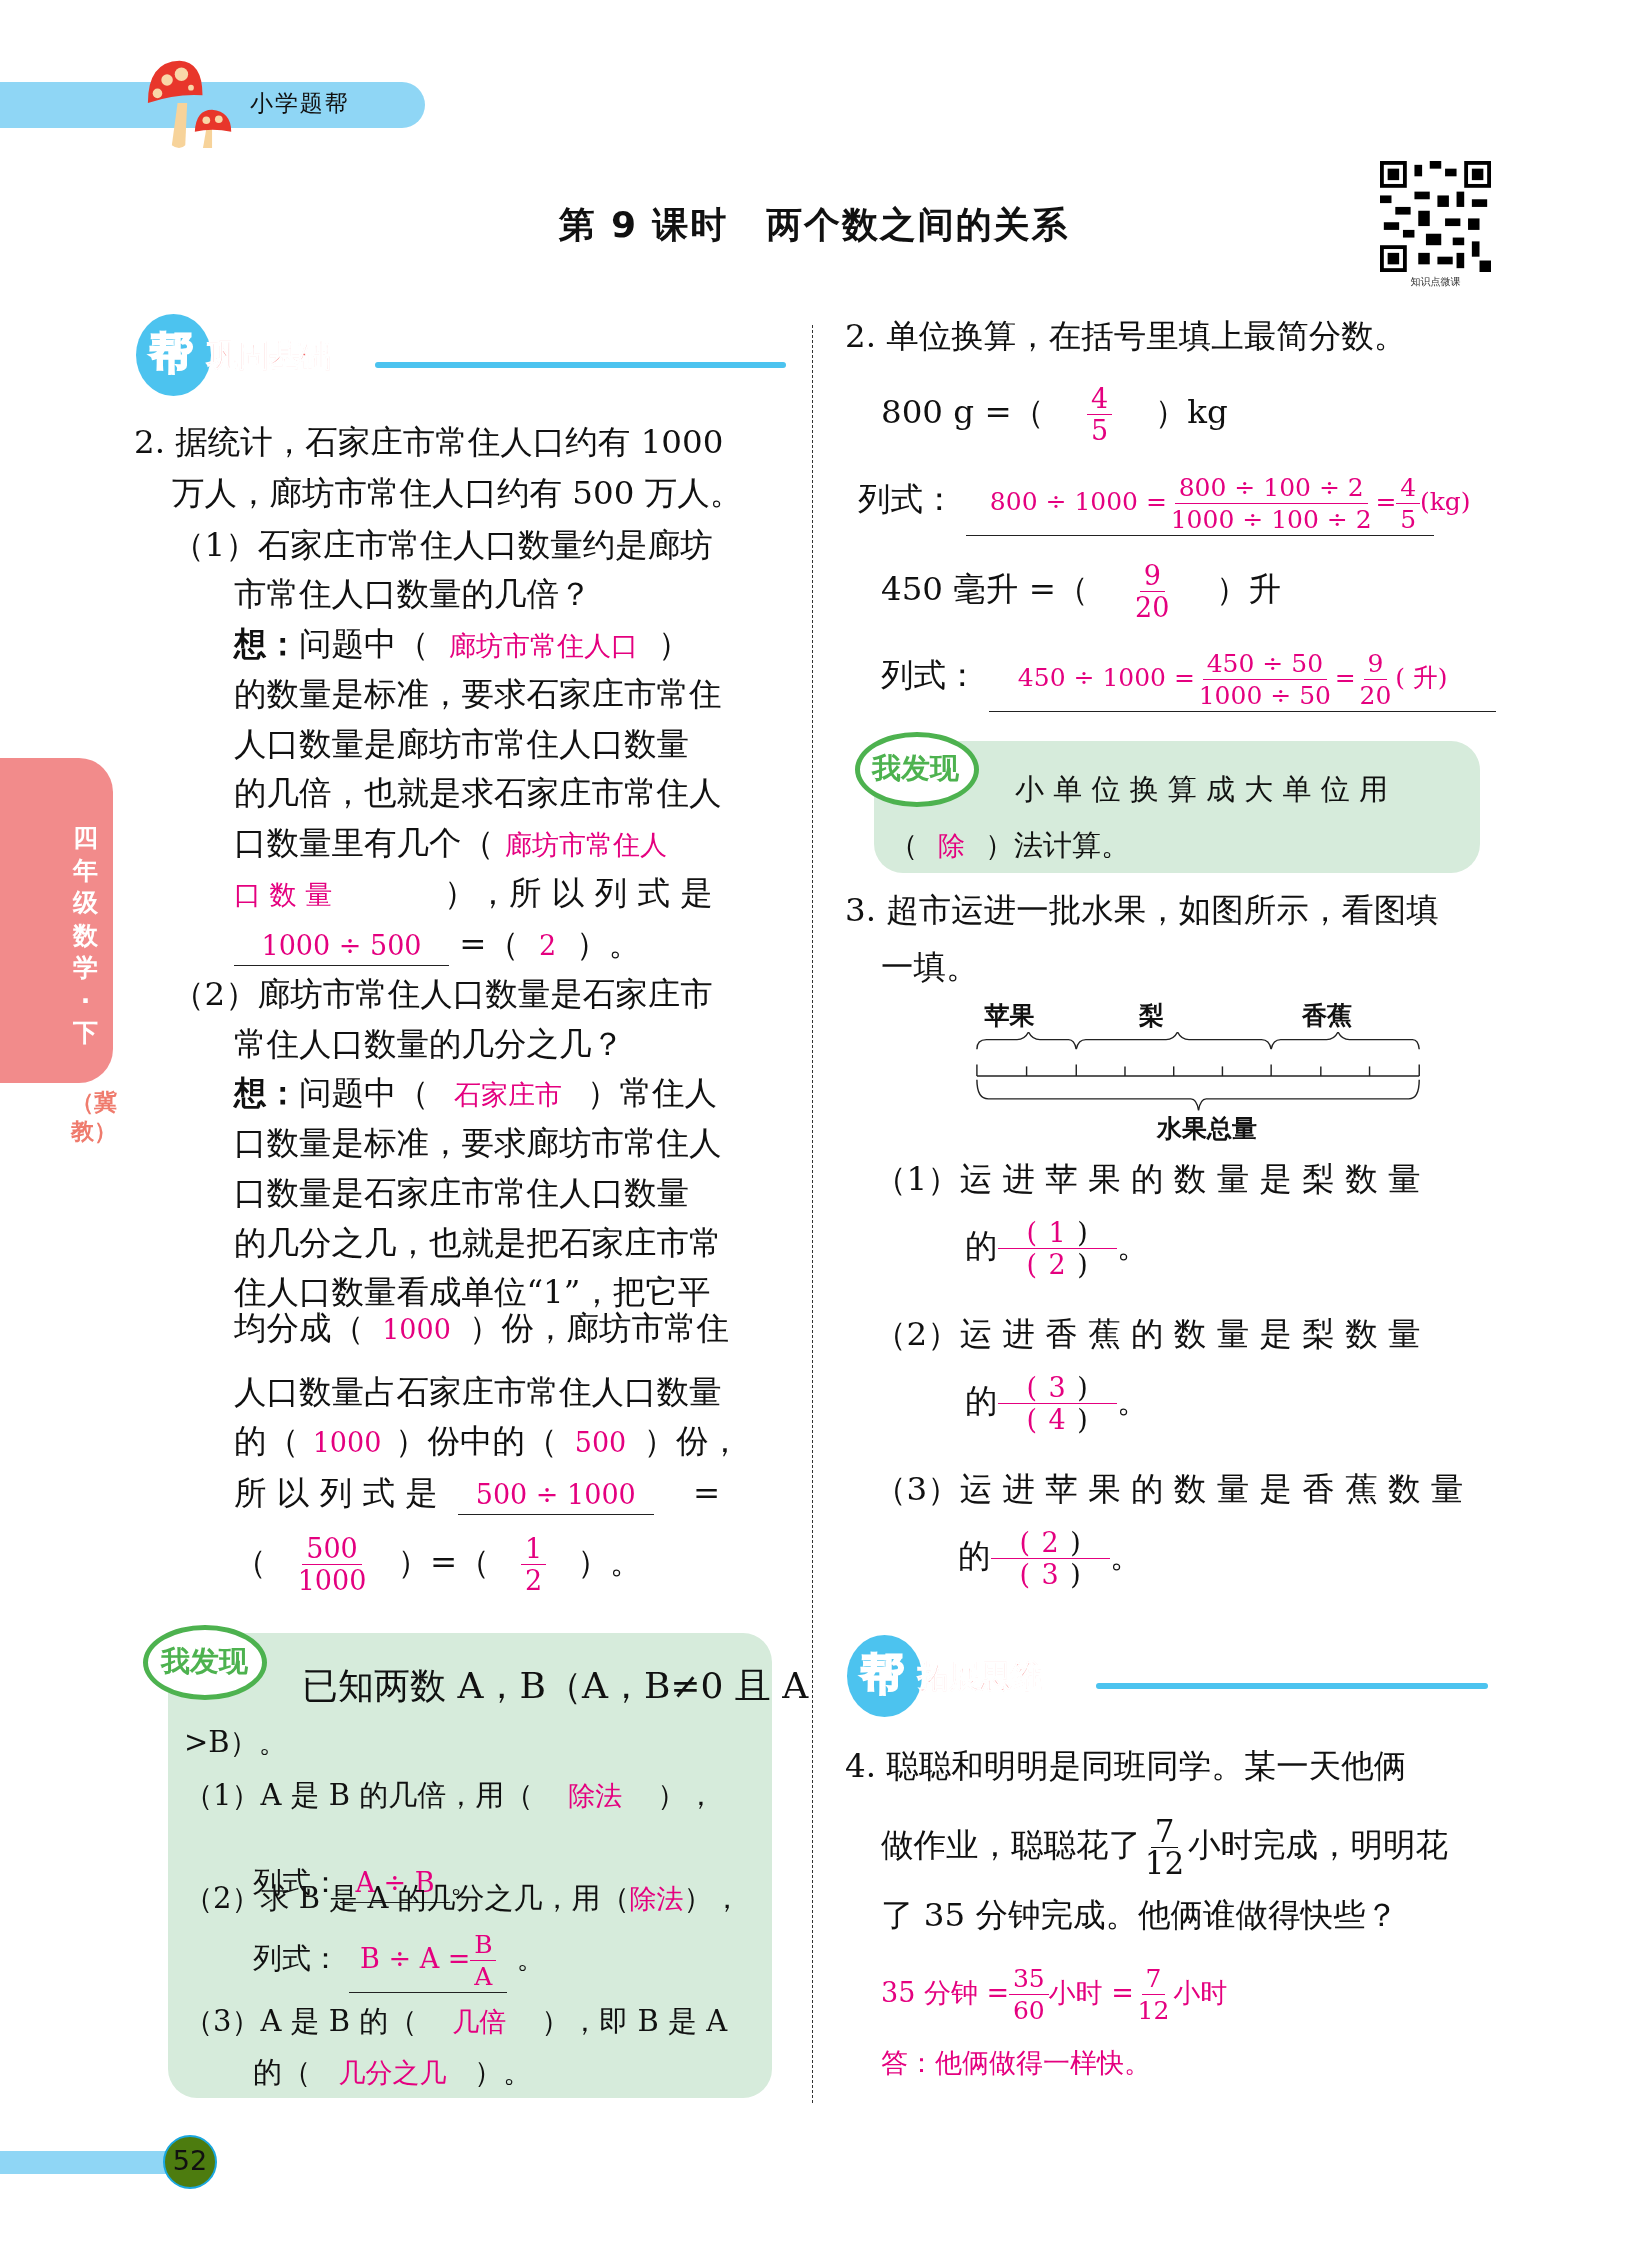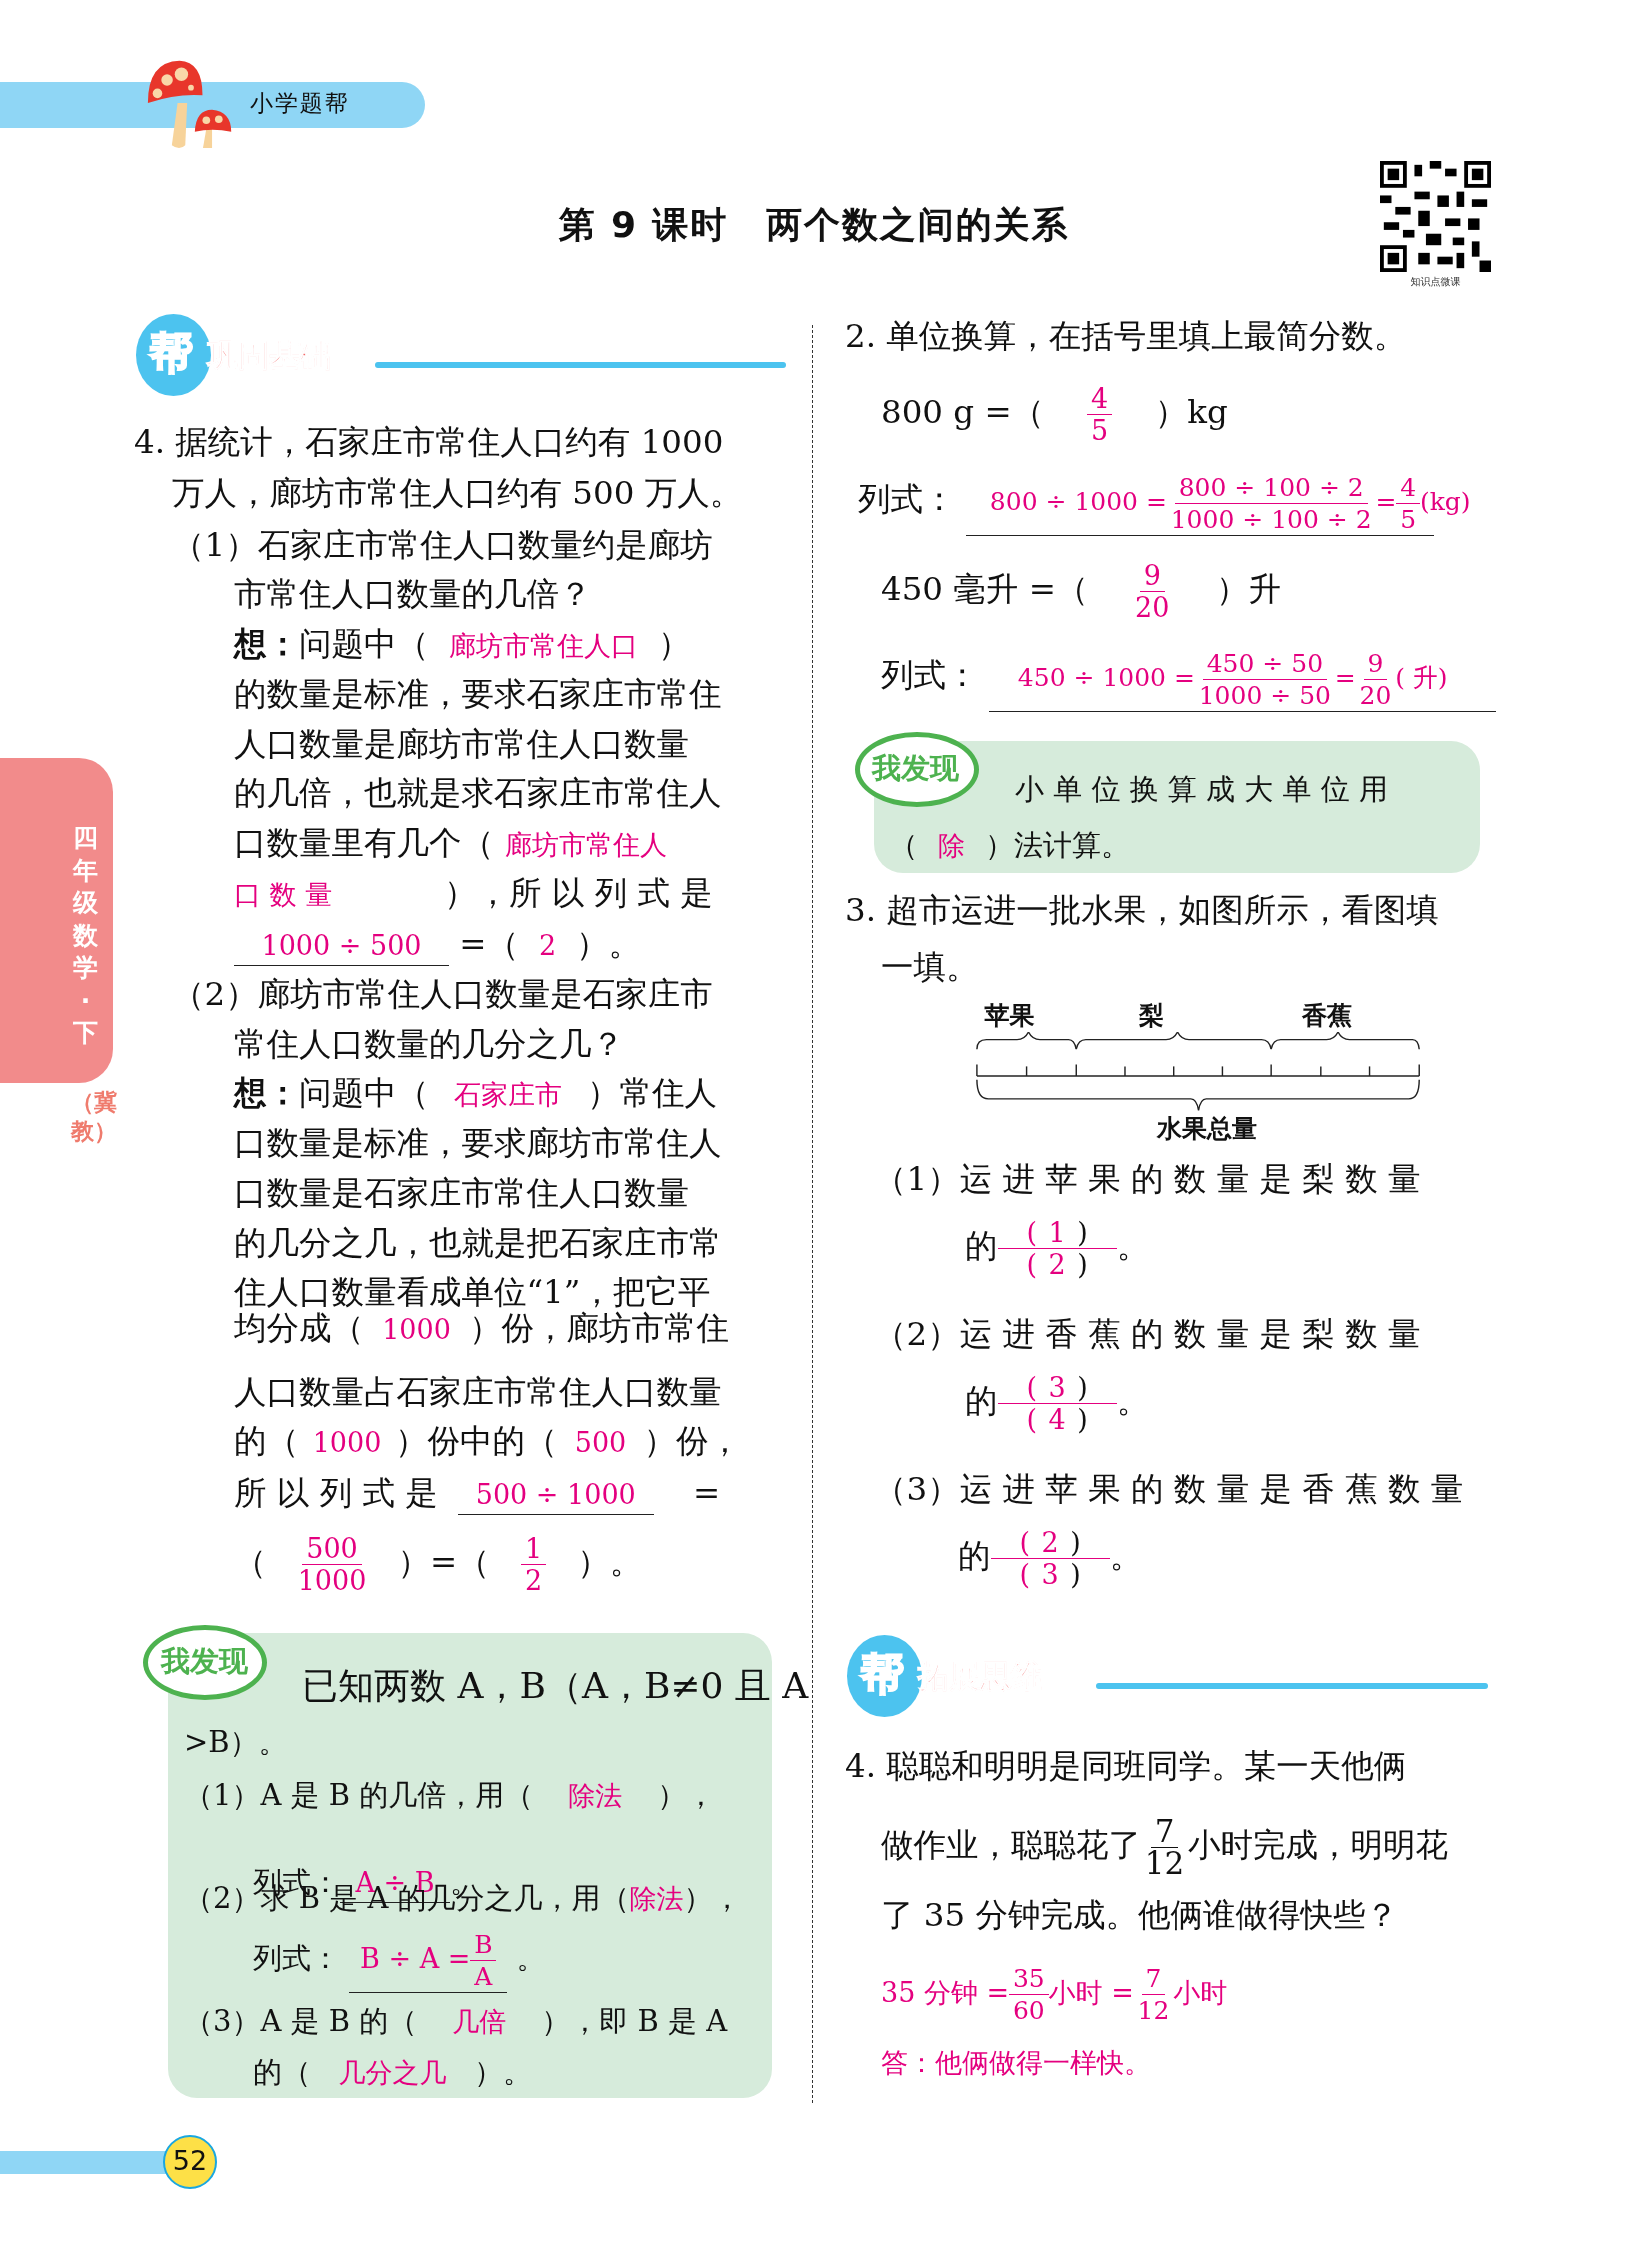--- a/index.html
+++ b/index.html
@@ -43,21 +43,21 @@
   .frac .num { border-bottom: 1.9px solid currentColor; padding: 0 3.8px; }
   .frac .den { padding: 0 3.8px; }
 
   
   .find-box { position: absolute; background: #d6ebdb; border-radius: 29px; }
   .bubble { position: absolute; width: 124px; height: 75px; border: 5.7px solid #4db24f; border-radius: 50%; background: #fff; }
   .bubble-text { position: absolute; font-family: "DejaVu Sans", sans-serif; font-weight: bold; font-size: 29px; color: #4db24f; }
 
   
   .pg-bar { left: 0; top: 2151px; width: 172px; height: 23px; background: #8fd6f5; }
-  .pg-circle { left: 163px; top: 2135px; width: 54px; height: 54px; border: 2.9px solid #1aa7e0; border-radius: 50%; background: #fde047; text-align: center; line-height: 48px; font-family: "DejaVu Sans", sans-serif; font-size: 27px; }
+  .pg-circle { left: 163px; top: 2135px; width: 54px; height: 54px; border: 2.9px solid #1aa7e0; border-radius: 50%; background: #4d7c0f; text-align: center; line-height: 48px; font-family: "DejaVu Sans", sans-serif; font-size: 27px; }
 </style>
 </head>
 <body>
 
 <div class="abs top-bar"></div>
 <svg class="mush" style="left:143px;top:57px" width="96" height="91" viewBox="0 0 100 95">
   <path d="M36 48 L30 92 Q38 98 44 92 L46 48 Z" fill="#f7d39a"></path>
   <path d="M5 48 Q5 5 38 4 Q62 5 62 40 Q35 38 5 48 Z" fill="#e8362b"></path>
   <circle cx="40" cy="18" r="7" fill="#f9d7a8"></circle>
     <circle cx="25" cy="24" r="6" fill="#f9d7a8"></circle>
@@ -117,21 +117,21 @@
 
 <div class="abs divider"></div>
 
 <div class="sec-head" style="left:136px;top:314px;width:650px;">
   <div class="circle"></div>
   <div class="bang">帮</div>
   <div class="label">巩固基础</div>
   <div class="rule" style="width:411px;"></div>
 </div>
 
-<div class="line" style="left:134px;top:423px;">4. 据统计，石家庄市常住人口约有 1000</div>
+<div class="line" style="left:134px;top:423px;">2. 据统计，石家庄市常住人口约有 1000</div>
 <div class="line" style="left:172px;top:474px;">万人，廊坊市常住人口约有 500 万人。</div>
 
 <div class="line" style="left:172px;top:526px;">（1）石家庄市常住人口数量约是廊坊</div>
 <div class="line" style="left:234px;top:575px;">市常住人口数量的几倍？</div>
 <div class="line" style="left:234px;top:625px;">
   <span class="b">想：</span><span>问题中（</span><span class="ans hand" style="display:inline-block;width:229px;text-align:center;">廊坊市常住人口</span><span>）</span>
 </div>
 <div class="line" style="left:234px;top:675px;">的数量是标准，要求石家庄市常住</div>
 <div class="line" style="left:234px;top:725px;">人口数量是廊坊市常住人口数量</div>
 <div class="line" style="left:234px;top:774px;">的几倍，也就是求石家庄市常住人</div>

